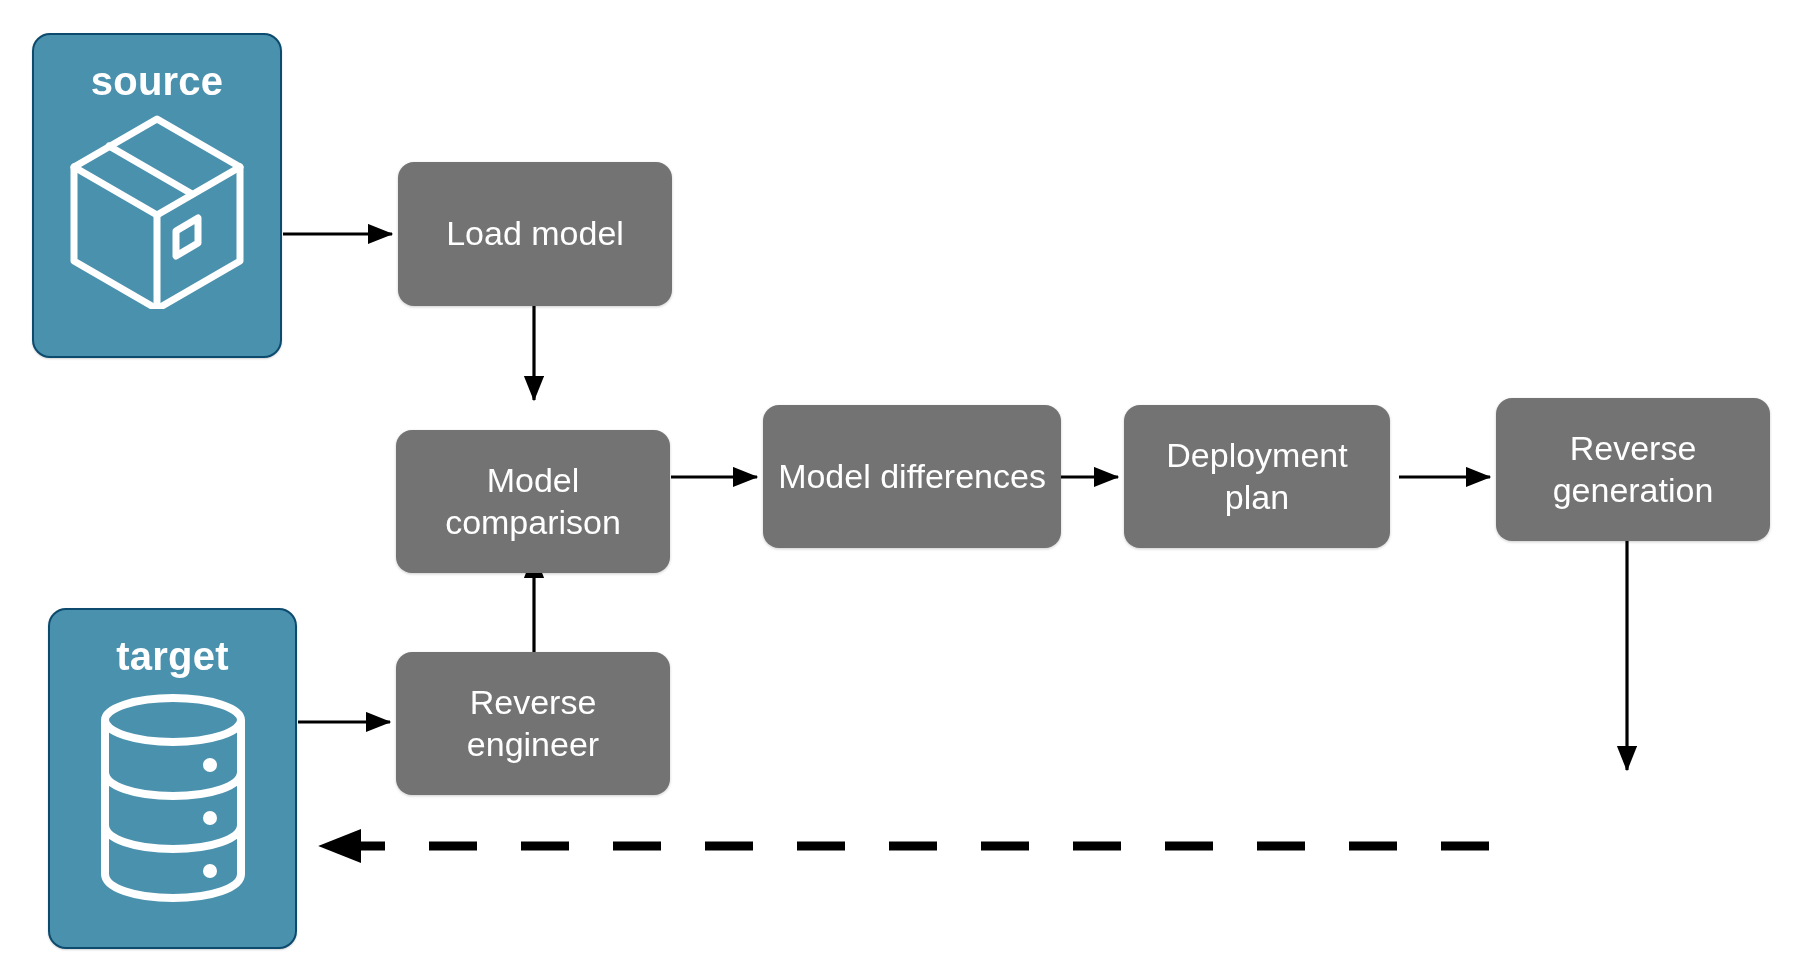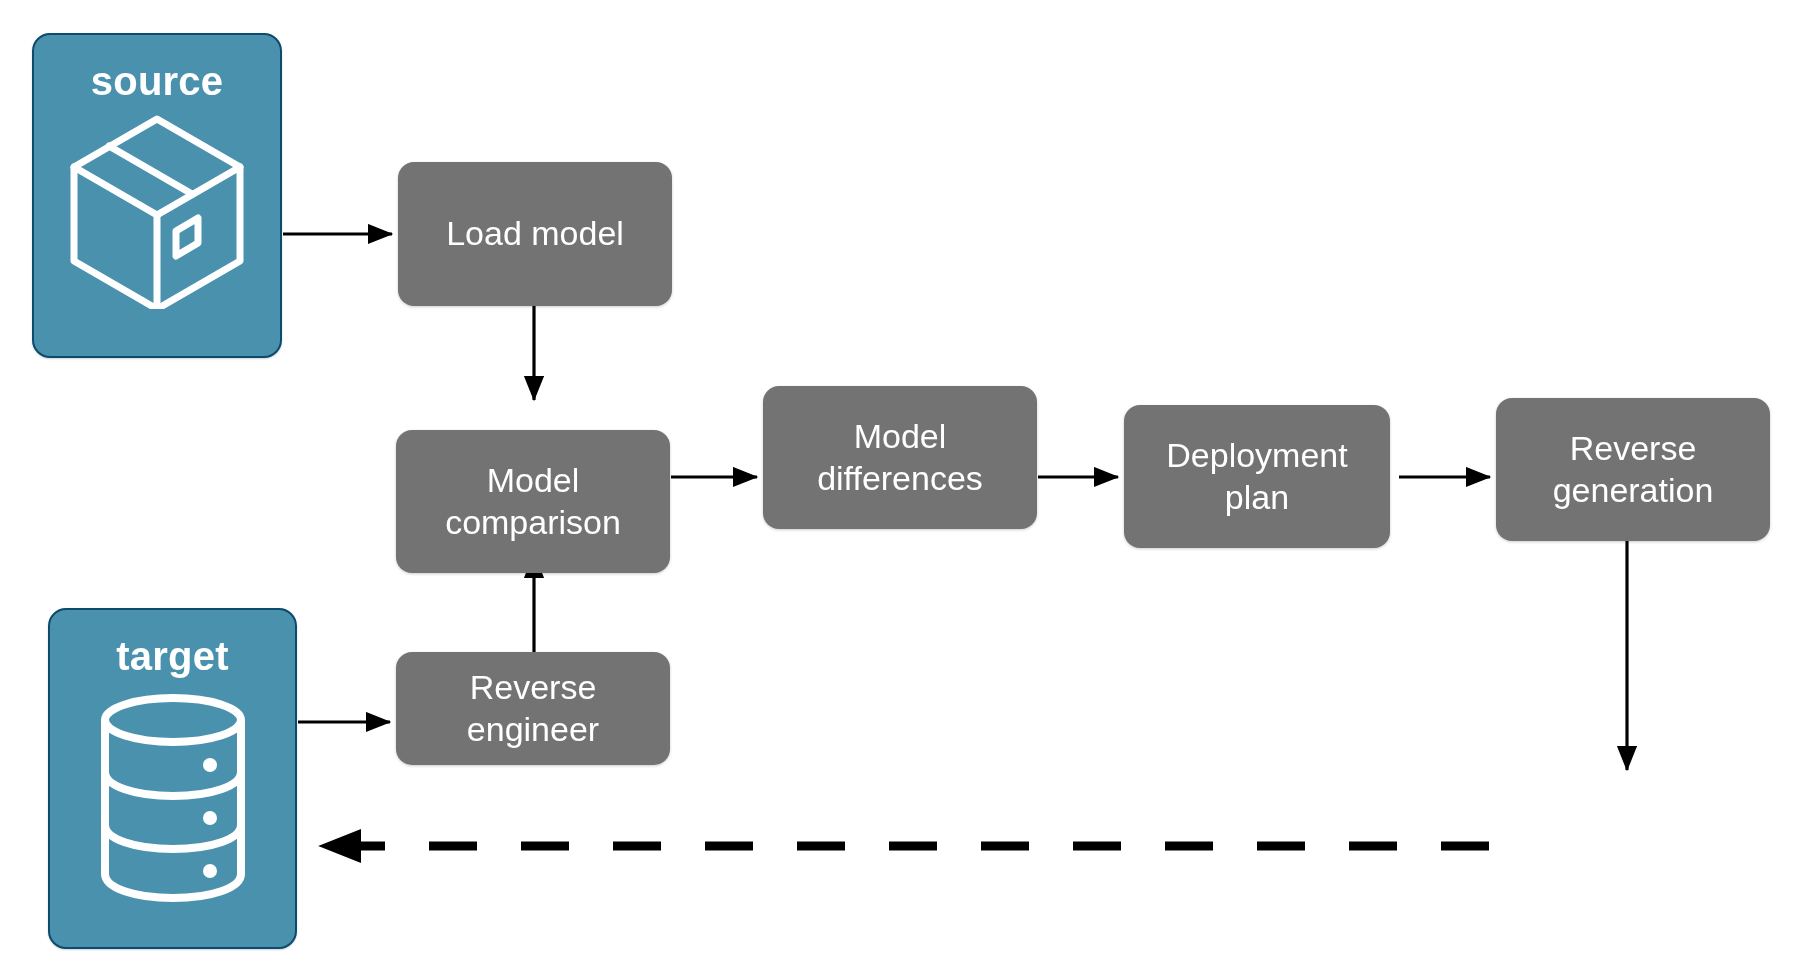--- a/index.html
+++ b/index.html
@@ -76,24 +76,24 @@
     text-align: center;
     color: #ffffff;
     font-size: 34px;
     line-height: 1.22;
     padding: 4px 10px;
     box-shadow: 0 1px 3px rgba(0,0,0,0.20);
     user-select: none;
   }
   #node-load-model        { left: 398px;  top: 162px; width: 274px; height: 144px; }
   #node-model-comparison  { left: 396px;  top: 405px; width: 274px; height: 143px; margin-top: 25px; }
-  #node-model-differences { left: 763px;  top: 386px; width: 274px; height: 143px; }
+  #node-model-differences { left: 763px;  top: 405px; width: 298px; height: 143px; }
   #node-deployment-plan   { left: 1124px; top: 405px; width: 266px; height: 143px; }
   #node-script-generation { left: 1496px; top: 398px; width: 274px; height: 143px; }
-  #node-reverse-engineer  { left: 396px;  top: 652px; width: 274px; height: 113px; }
+  #node-reverse-engineer  { left: 396px;  top: 652px; width: 274px; height: 143px; }
   #node-script-execution  { left: 1490px; top: 775px; width: 274px; height: 143px; }
 
   
   #connectors {
     position: absolute;
     left: 0;
     top: 0;
     width: 1800px;
     height: 959px;
     pointer-events: none;

